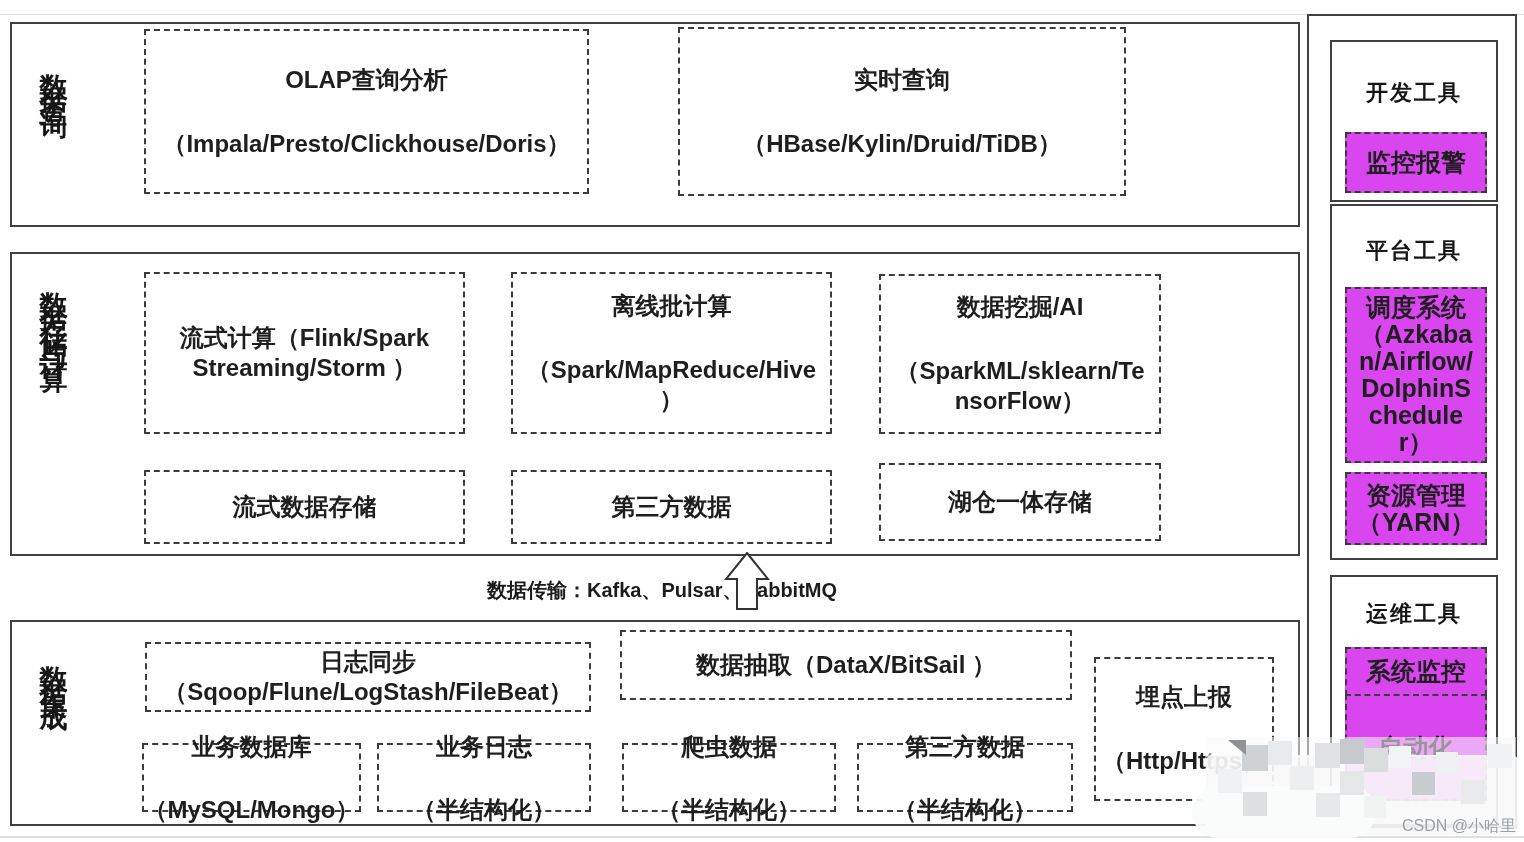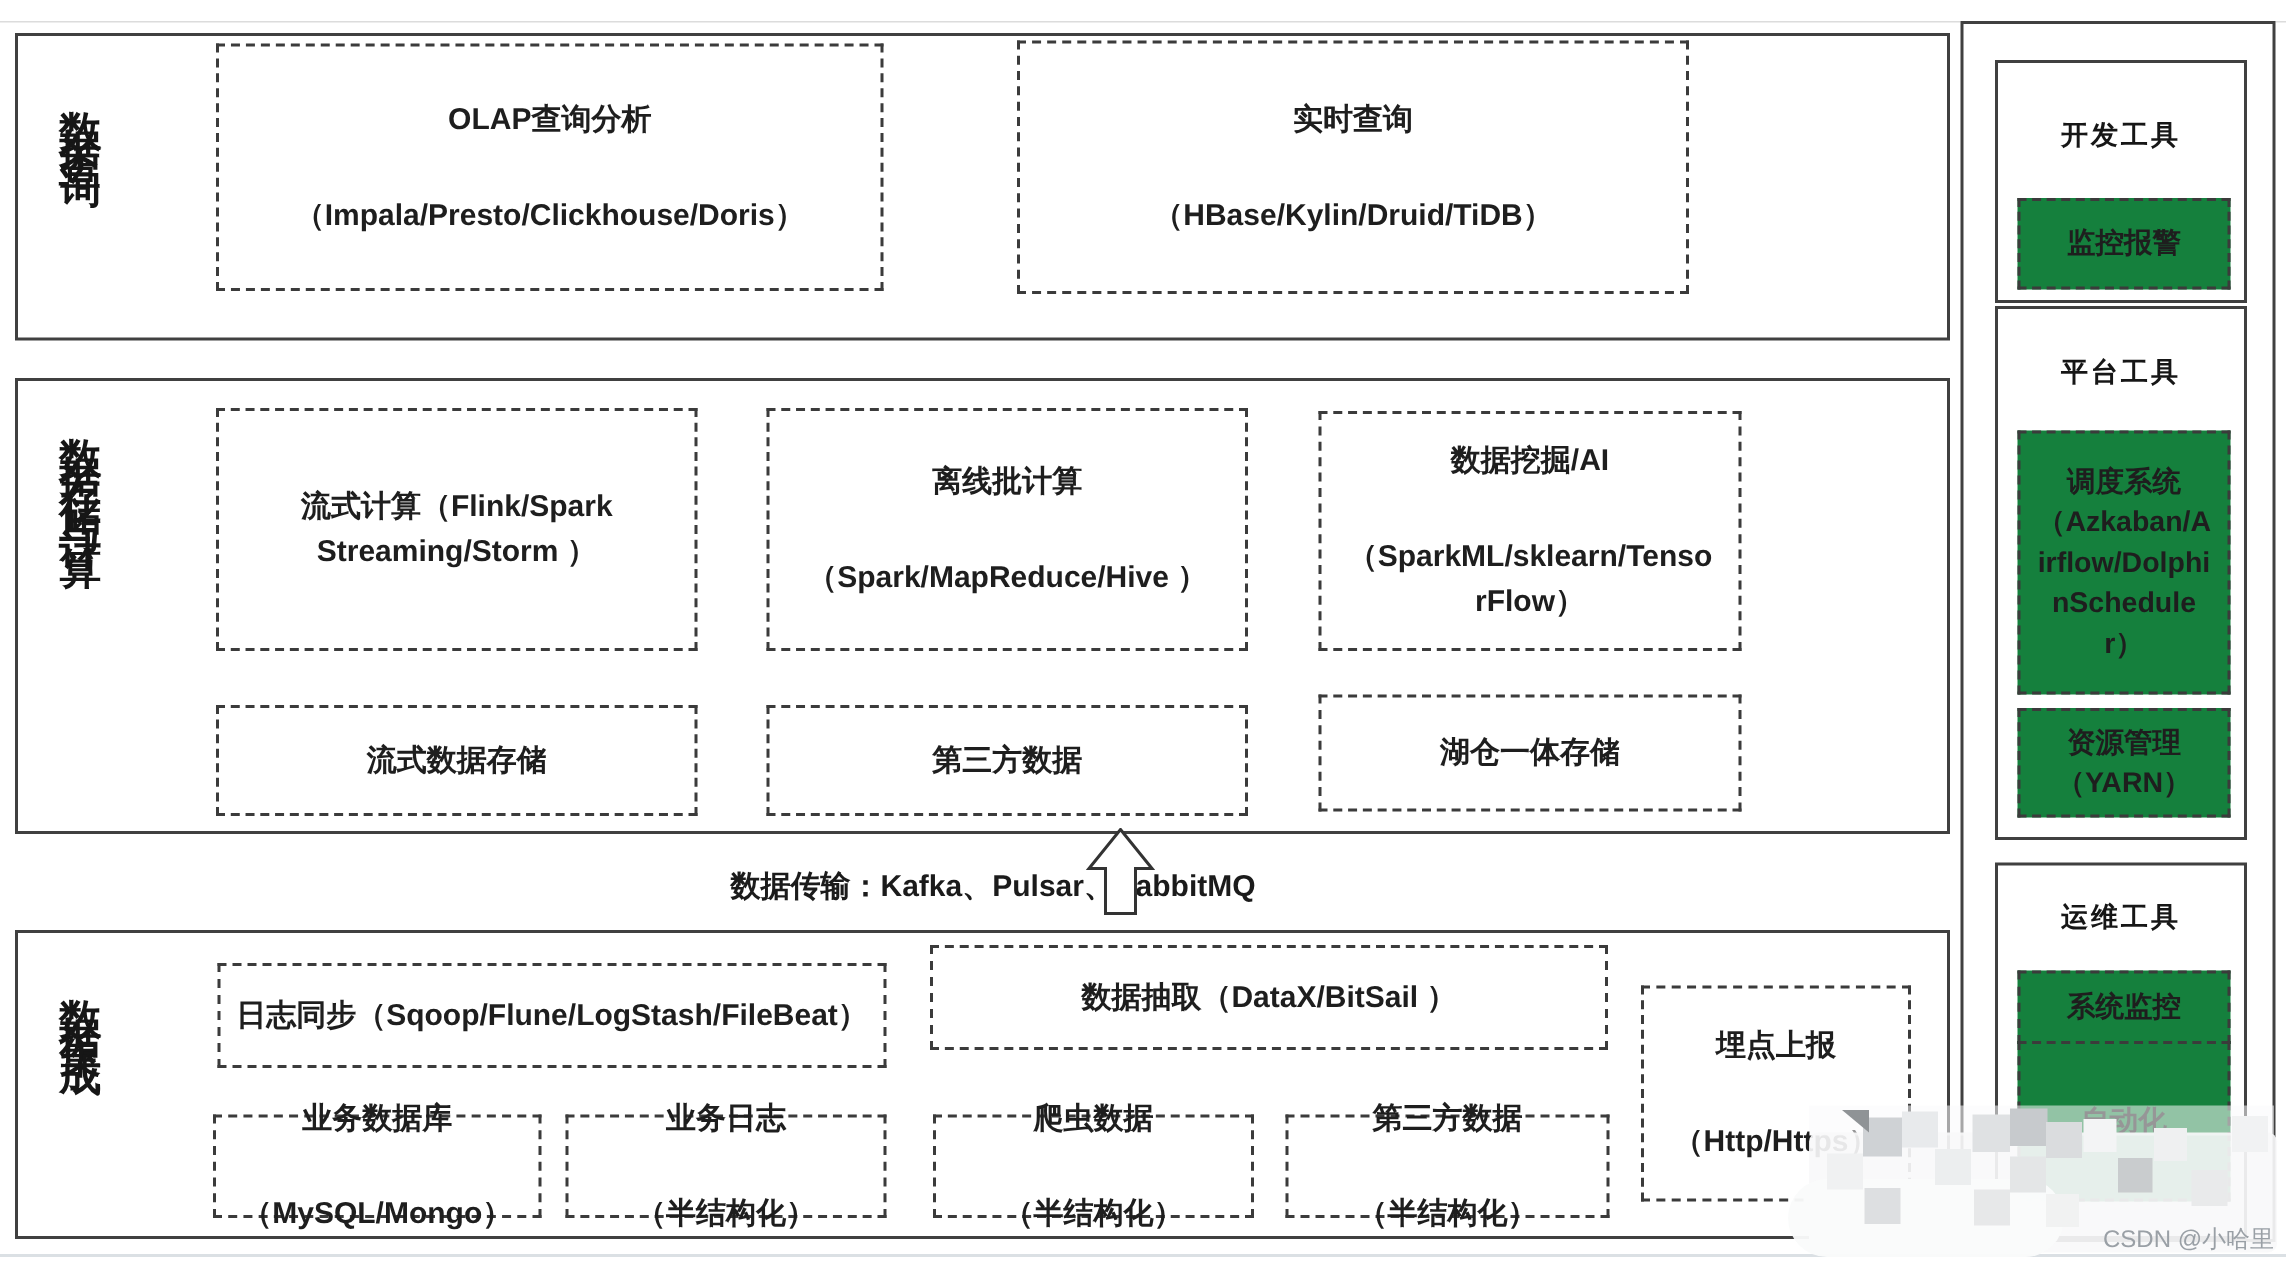--- a/index.html
+++ b/index.html
@@ -8,32 +8,32 @@
     font-family:"Liberation Sans","DejaVu Sans",sans-serif;color:#1e1e1e;
   }
   .sec{position:absolute;border:2px solid #404040;background:#ffffff;}
   .vlabel{
     position:absolute;writing-mode:vertical-rl;text-orientation:upright;
     font-size:28px;font-weight:700;letter-spacing:12px;color:#161616;line-height:30px;
   }
   .dbox{
     position:absolute;border:2px dashed #3b3b3b;background:#ffffff;
     display:flex;flex-direction:column;align-items:center;justify-content:center;
-    text-align:center;font-size:20px;font-weight:600;color:#1e1e1e;line-height:30px;gap:34px;
+    text-align:center;font-size:24px;font-weight:600;color:#1e1e1e;line-height:30px;gap:34px;
   }
   .dbox .sub{font-weight:600;}
   .toolgroup{position:absolute;border:2px solid #404040;background:#fff;}
   .tooltitle{
     position:absolute;left:0;right:0;text-align:center;
-    font-size:18px;font-weight:700;letter-spacing:2px;color:#161616;
+    font-size:22px;font-weight:700;letter-spacing:2px;color:#161616;
   }
   .toolbox{
-    position:absolute;border:2px dashed #3b3b3b;background:#15803d;
+    position:absolute;border:2px dashed #3b3b3b;background:#d946ef;
     display:flex;flex-direction:column;align-items:center;justify-content:center;
-    text-align:center;font-size:19px;font-weight:600;line-height:27px;
+    text-align:center;font-size:25px;font-weight:600;line-height:27px;
   }
   .breakall{word-break:break-all;}
   .transfer{
     position:absolute;left:487px;top:577px;white-space:nowrap;
     font-size:20px;font-weight:700;color:#1b1b1b;z-index:1;
   }
   #arrow{position:absolute;left:724px;top:552px;z-index:2;}
   .thinline{position:absolute;background:#dcdcdc;}
   #wm-layer{position:absolute;left:0;top:0;width:1524px;height:842px;z-index:50;pointer-events:none;}
   .wm-base{position:absolute;}

